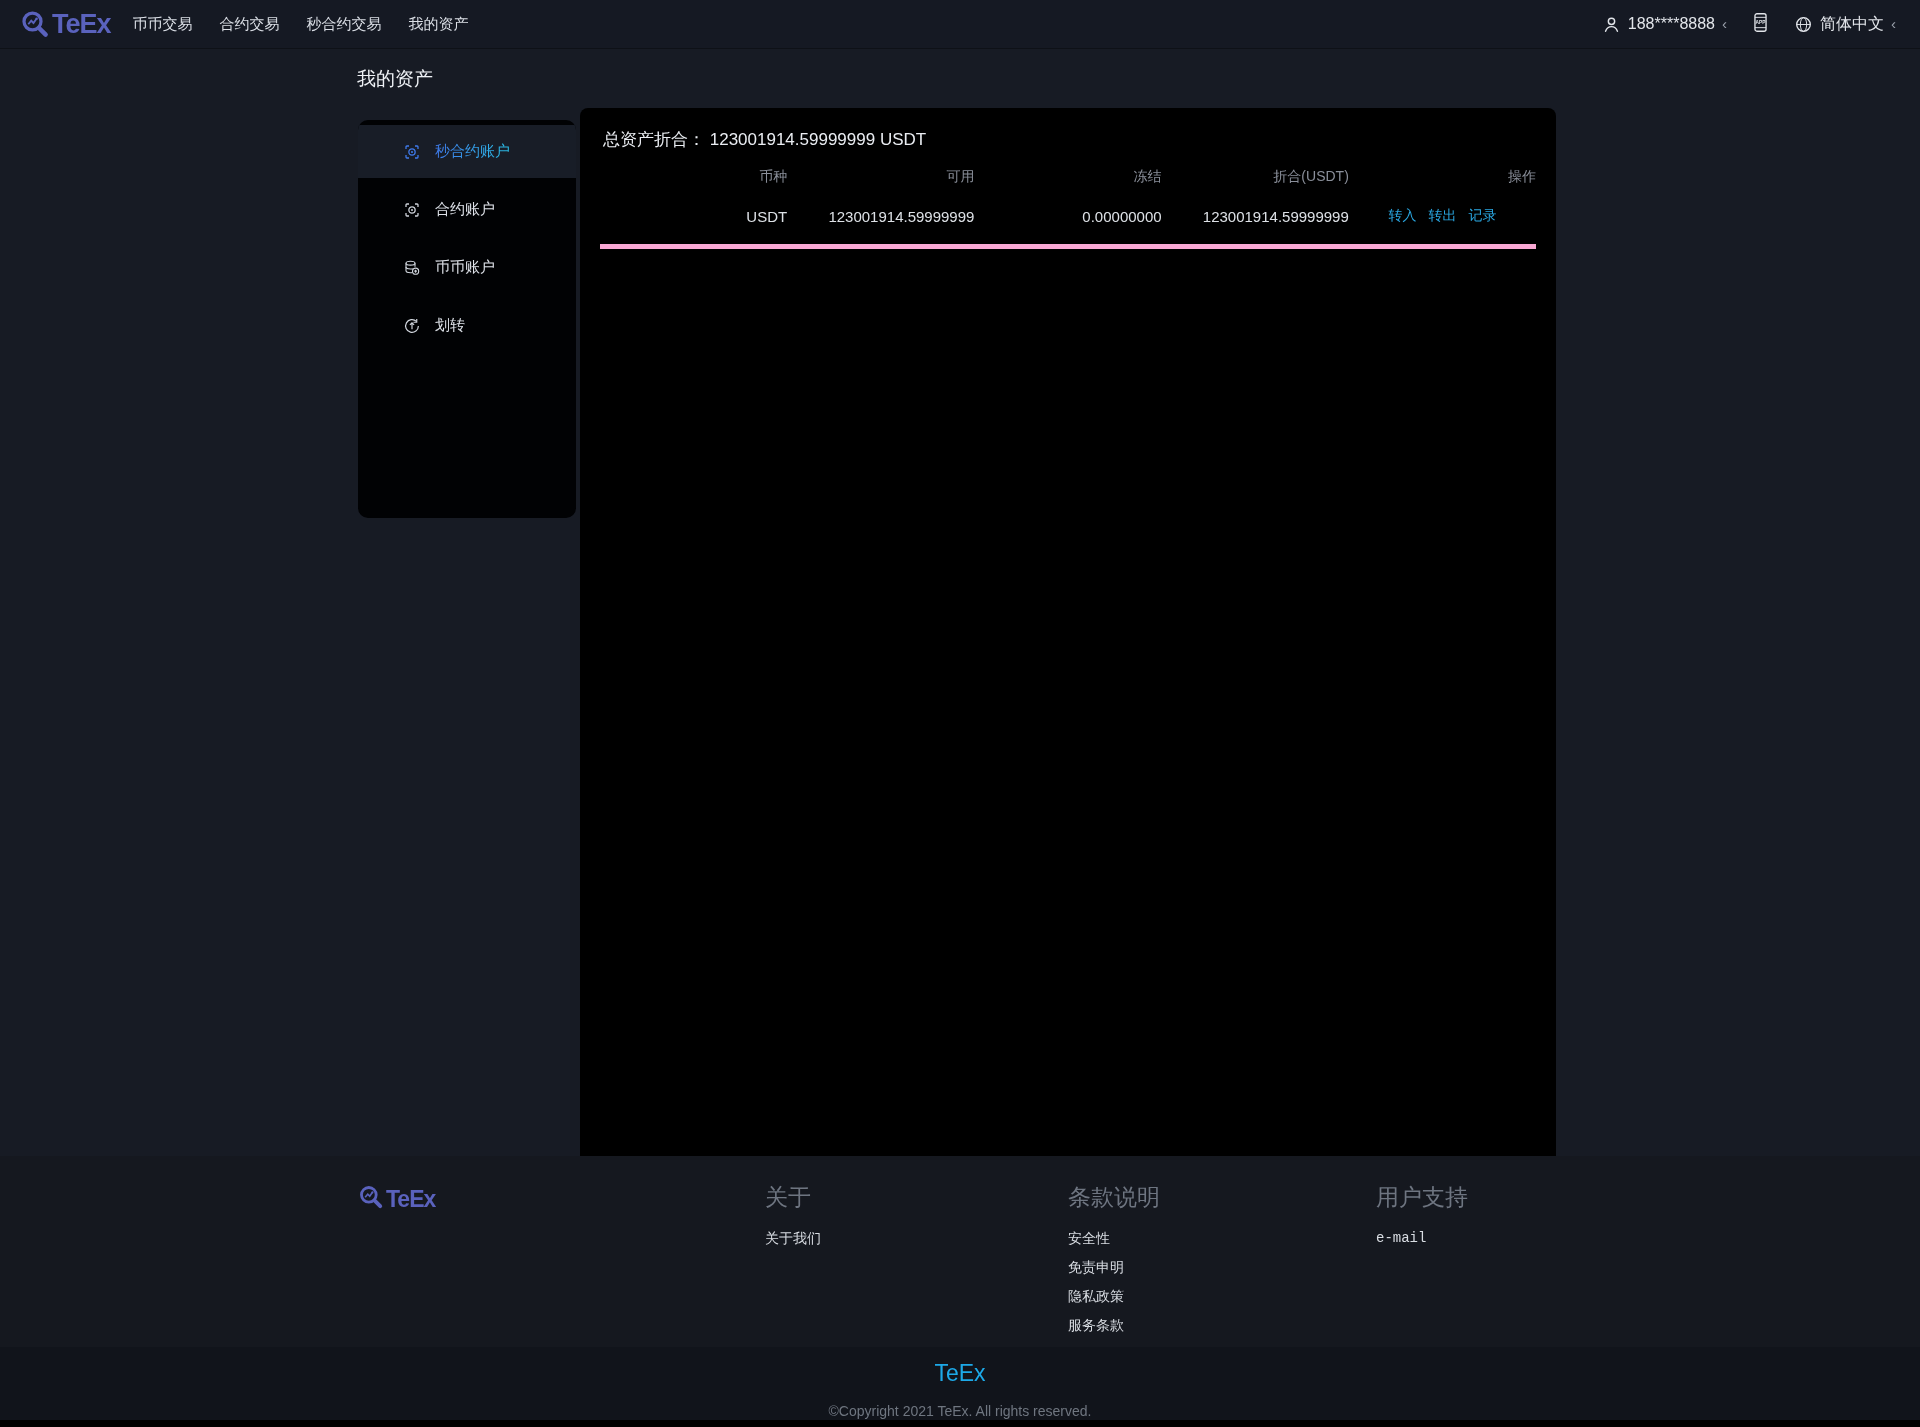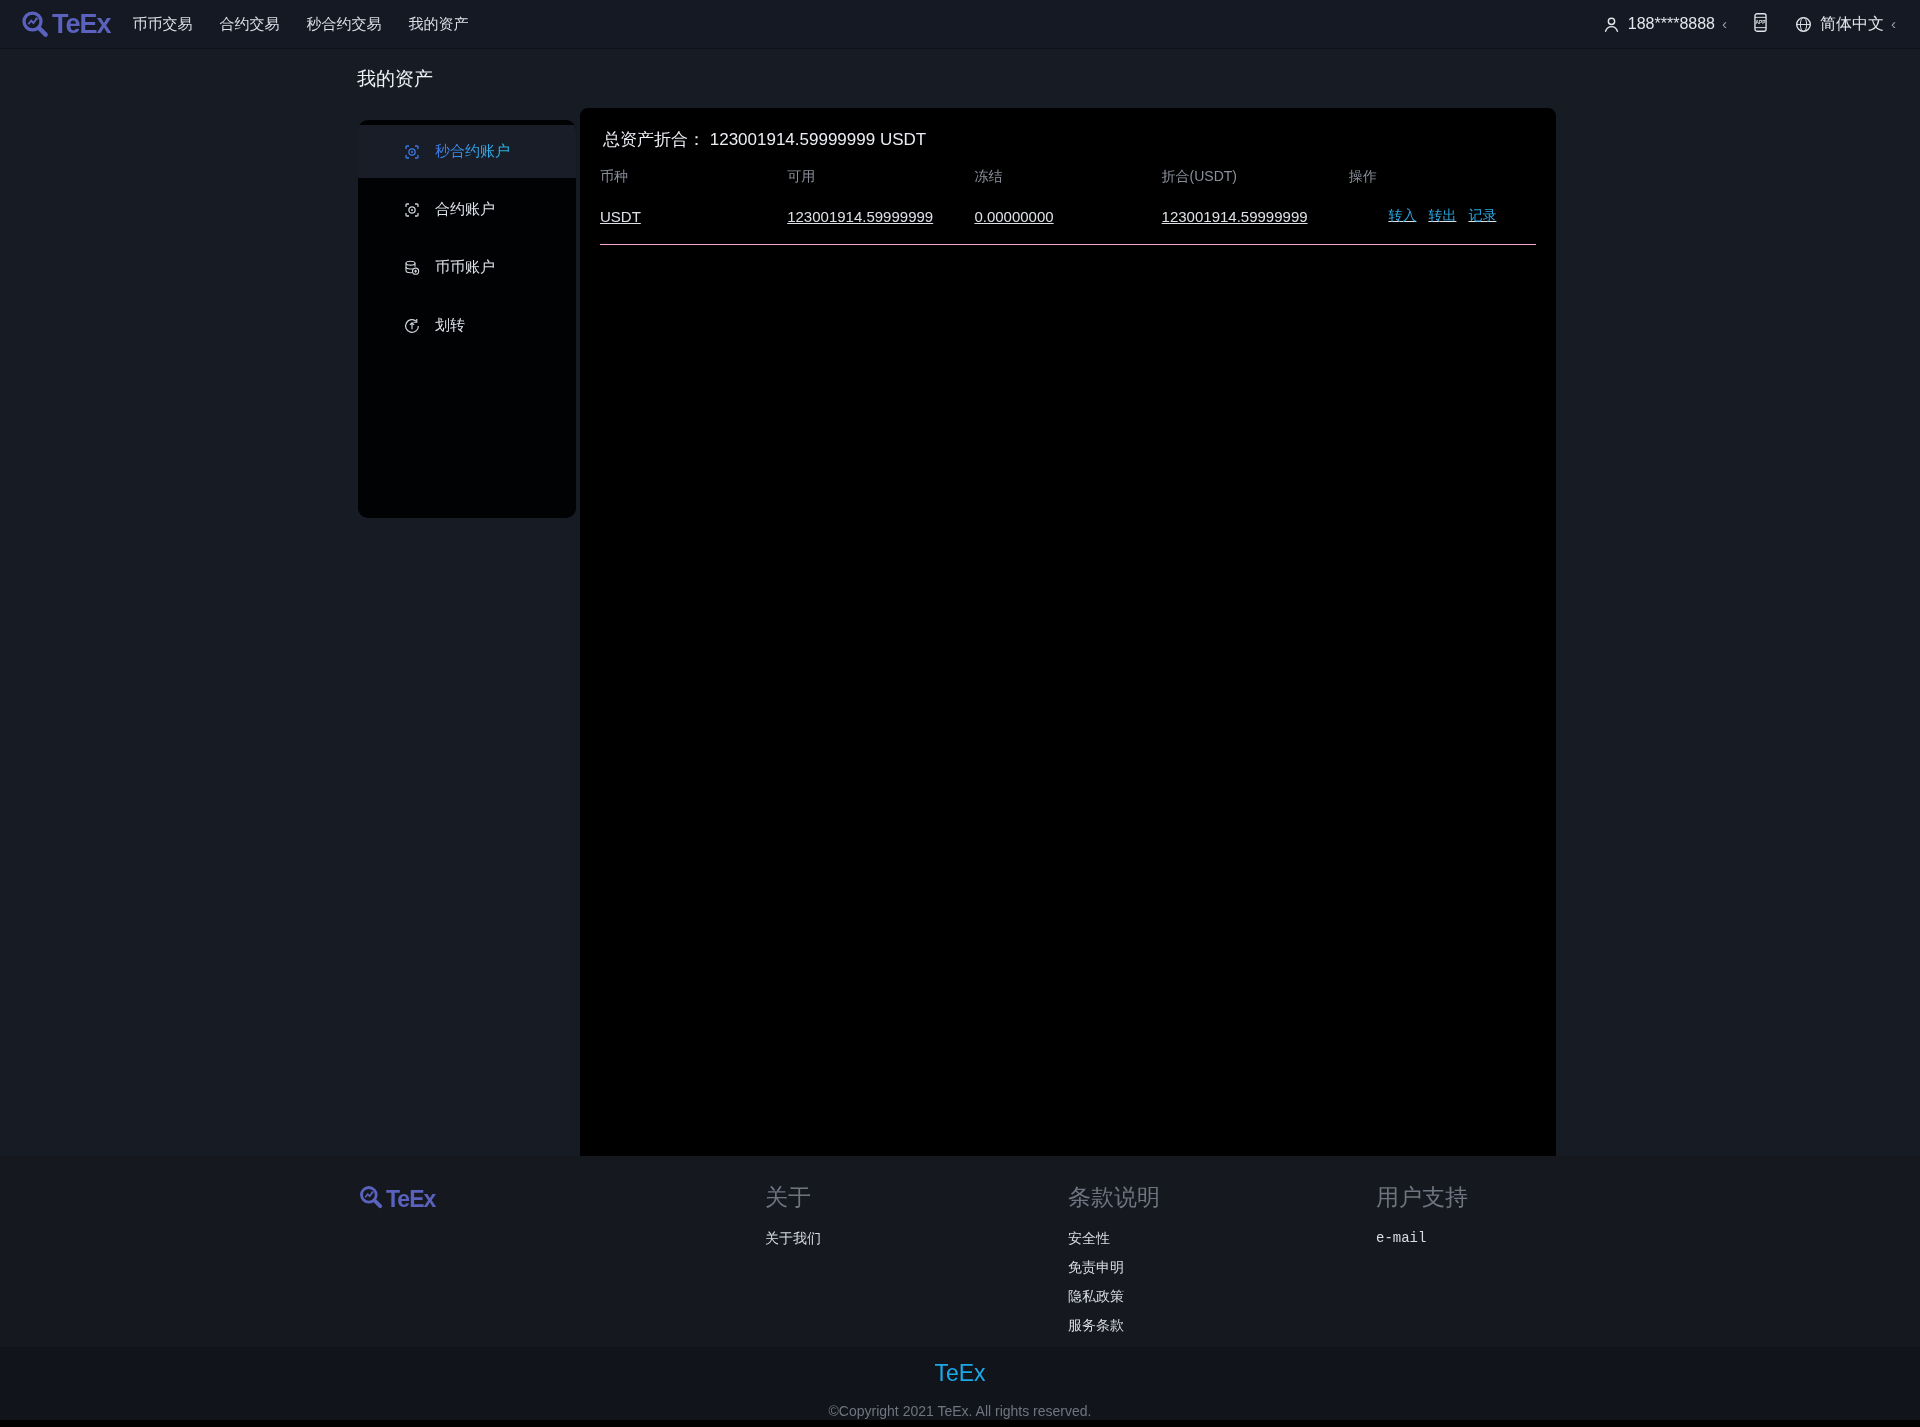--- a/index.html
+++ b/index.html
@@ -44,23 +44,23 @@
     background:linear-gradient(90deg,#3f7bed,#29c0e8);
     -webkit-background-clip:text; background-clip:text; color:transparent;
   }
   
   .panel {
     position:absolute; left:580px; top:108px; width:976px; height:1268px;
     background:#000000; border-radius:8px; padding:20px 20px 0 20px;
   }
   .panel-header { font-size:17px; color:#eaedf2; padding-left:3px; }
   .asset-table { margin-top:17px; }
-  .thead, .trow { display:grid; grid-template-columns:repeat(5,1fr); text-align:left; align-items:center; }
+  .thead, .trow { display:grid; grid-template-columns:repeat(5,1fr); text-align:right; align-items:center; }
   .thead { color:#8a8f9a; font-size:14px; }
-  .trow { color:#dde1e6; font-size:15px; padding:21px 0 19px 0; border-bottom:1px solid #f9a8d4;text-decoration:underline; }
+  .trow { color:#dde1e6; font-size:15px; padding:21px 0 19px 0; border-bottom:5px solid #f9a8d4; }
   .actions { display:flex; justify-content:center; gap:12px; }
   .action-link { color:#2aa7e2; font-size:14px; cursor:pointer; text-decoration:none; }
   
   .footer { position:absolute; top:1156px; left:0; width:100%; height:191px; background:#15181f; }
   .footer .f-logo { position:absolute; left:358px; top:28px; color:#5a62bd; display:flex; align-items:center; gap:2px; cursor:pointer; }
   .footer .f-logo .brand-name { font-size:23px; }
   .f-col { position:absolute; top:26px; }
   .f-col.c0 { left:765px; }
   .f-col.c1 { left:1068px; }
   .f-col.c2 { left:1376px;font-family:Liberation Mono, monospace; }

